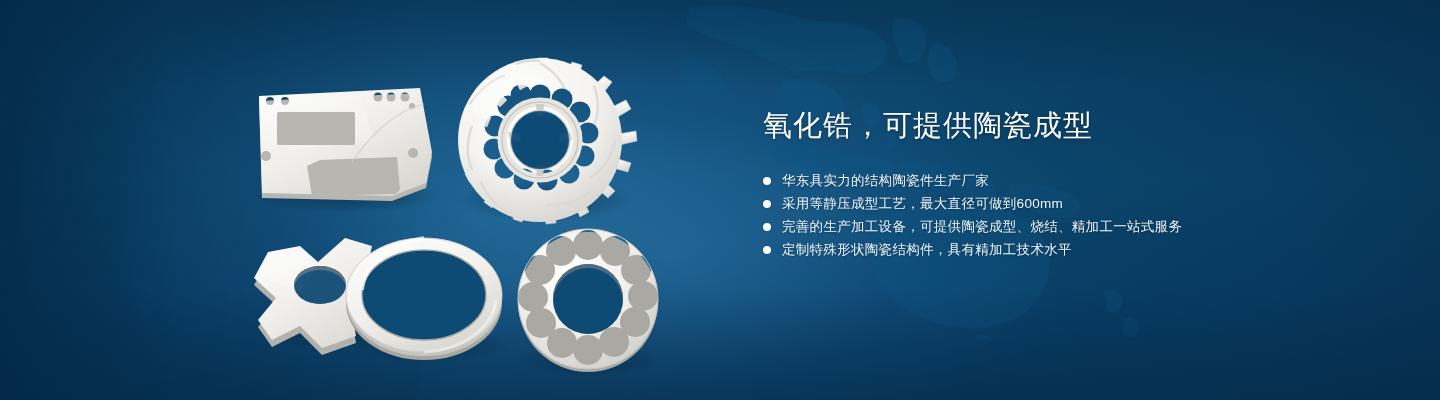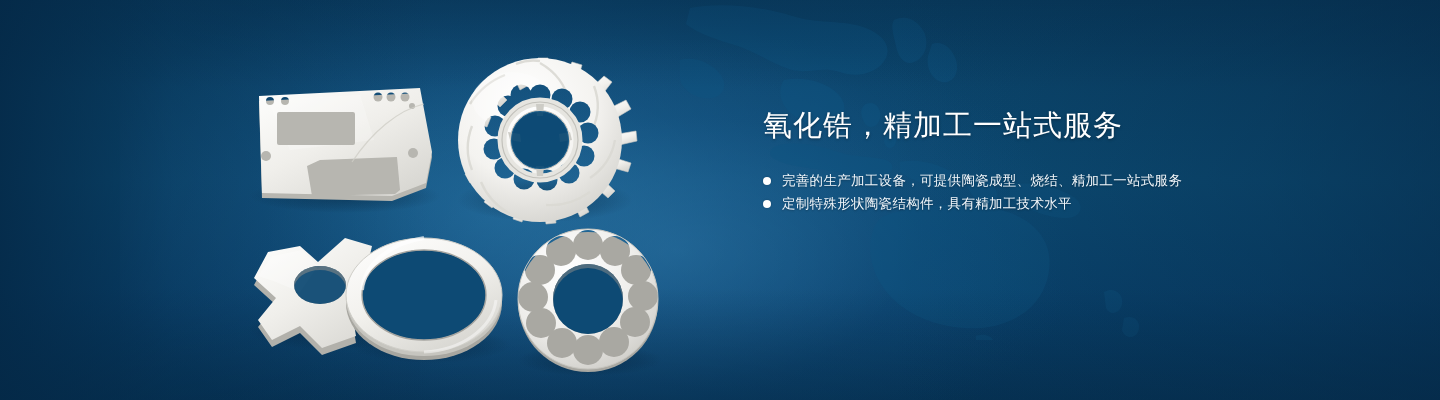--- a/index.html
+++ b/index.html
@@ -390,23 +390,31 @@
       </g>
 
       <circle cx="588" cy="299" r="35" fill="#0d4a74"></circle>
       <path d="M553,299 A35,35 0 0,1 623,299 L623,303 A35,35 0 0,0 553,303 Z" fill="#8f8e89" opacity="0.5"></path>
       <circle cx="588" cy="299" r="70" fill="none" stroke="#c6c5bf" stroke-width="1"></circle>
     </g>
   </svg>
 
   <div class="text-block">
 
-    <div class="headline">氧化锆，精加工一站式服务</div>
+    <div class="headline">氧化锆，可提供陶瓷成型</div>
 
     <ul class="bullet-list">
+      <li class="bullet-item">
+        <span class="bullet-dot"></span>
+        <span class="bullet-text">华东具实力的结构陶瓷件生产厂家</span>
+      </li>
+      <li class="bullet-item">
+        <span class="bullet-dot"></span>
+        <span class="bullet-text">采用等静压成型工艺，最大直径可做到600mm</span>
+      </li>
       <li class="bullet-item">
         <span class="bullet-dot"></span>
         <span class="bullet-text">完善的生产加工设备，可提供陶瓷成型、烧结、精加工一站式服务</span>
       </li>
       <li class="bullet-item">
         <span class="bullet-dot"></span>
         <span class="bullet-text">定制特殊形状陶瓷结构件，具有精加工技术水平</span>
       </li>
     </ul>
   </div>

